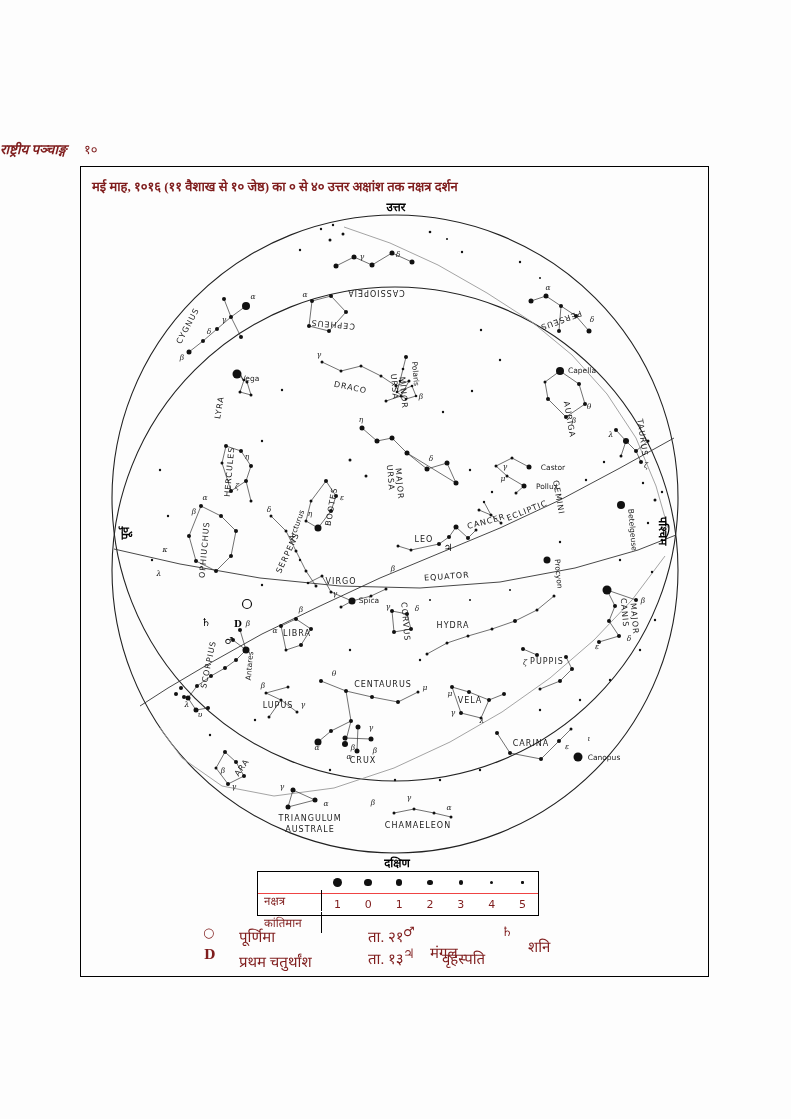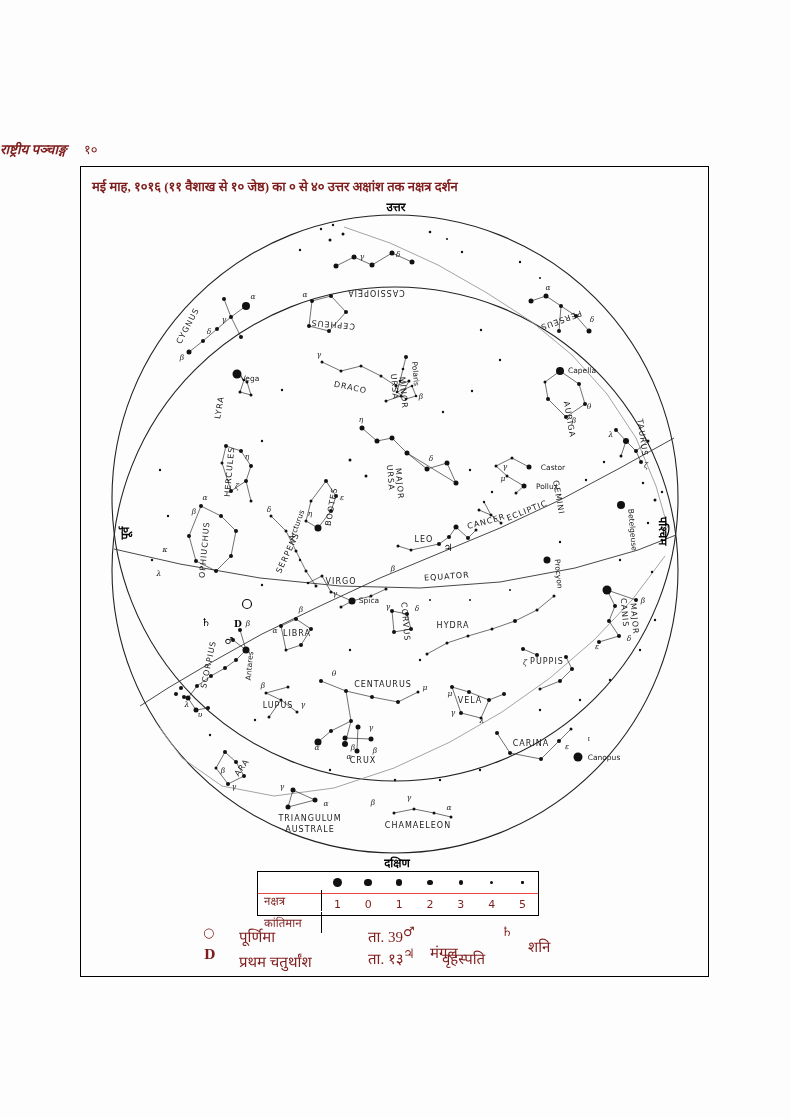--- a/index.html
+++ b/index.html
@@ -705,21 +705,21 @@
           <span class="lcell lnum">3</span>
           <span class="lcell lnum">4</span>
           <span class="lcell lnum">5</span>
         </span>
     </div>
   </div>
 
   <div class="alm-row" style="top:925px">
     <span class="alm-sym" style="left:203px;top:0px">○</span>
     <span class="alm" style="left:239px;top:1px">पूर्णिमा</span>
-    <span class="alm" style="left:368px;top:1px">ता. 39</span>
+    <span class="alm" style="left:368px;top:1px">ता. २१</span>
     <span class="alm-sym" style="left:403px;top:-1px">♂</span>
     <span class="alm" style="left:430px;top:17px">मंगल</span>
     <span class="alm-sym" style="left:501px;top:-1px">♄</span>
     <span class="alm" style="left:528px;top:11px">शनि</span>
   </div>
 
   <div class="alm-row" style="top:947px">
     <span class="alm-sym moon-d" style="left:204px;top:0px">D</span>
     <span class="alm" style="left:239px;top:4px">प्रथम चतुर्थांश</span>
     <span class="alm" style="left:368px;top:1px">ता. १३</span>

